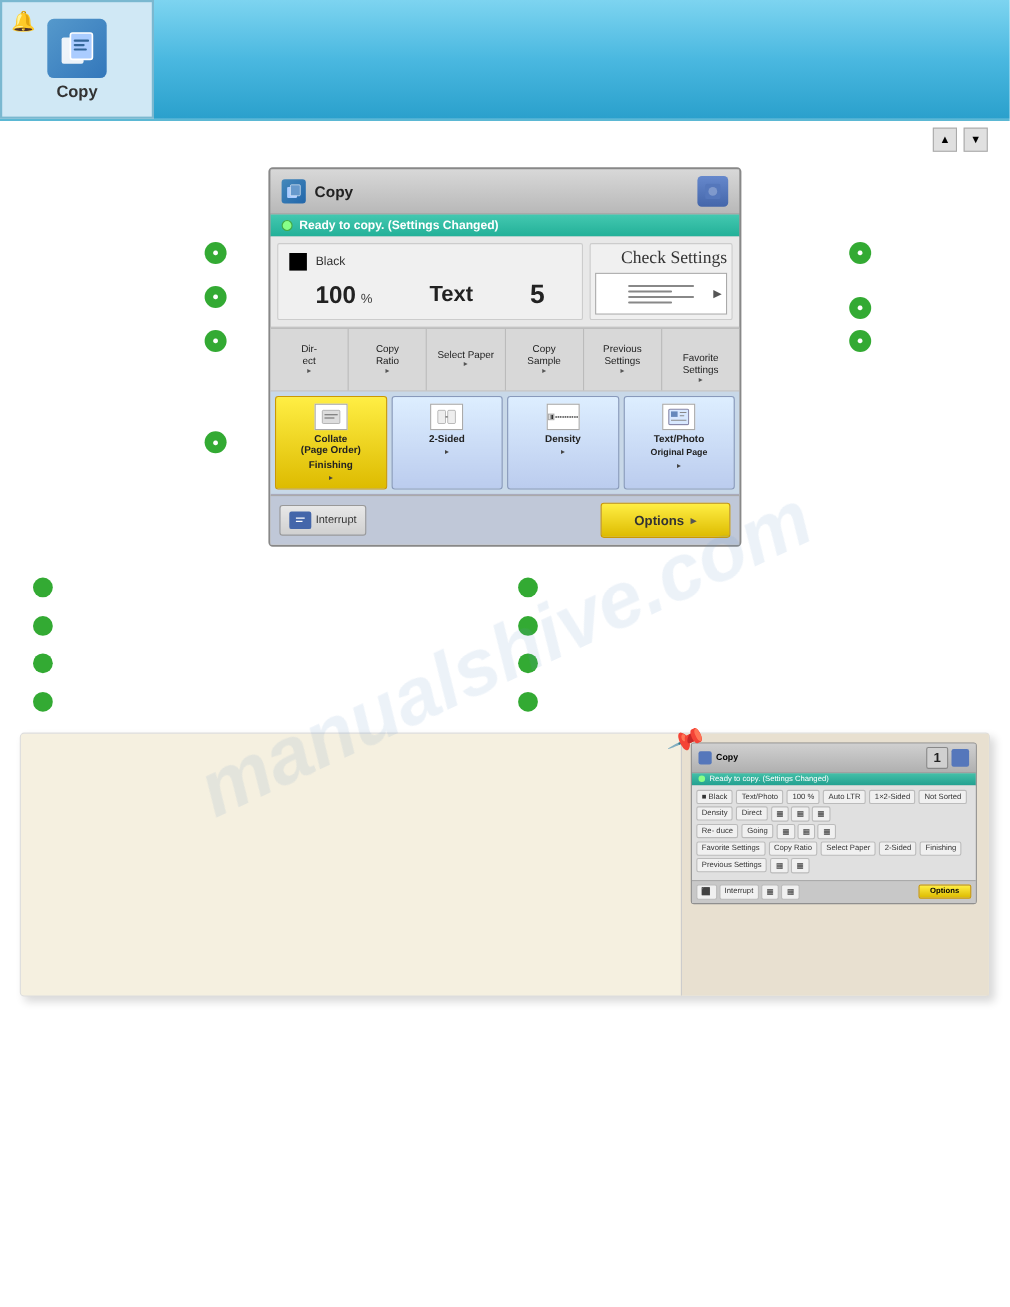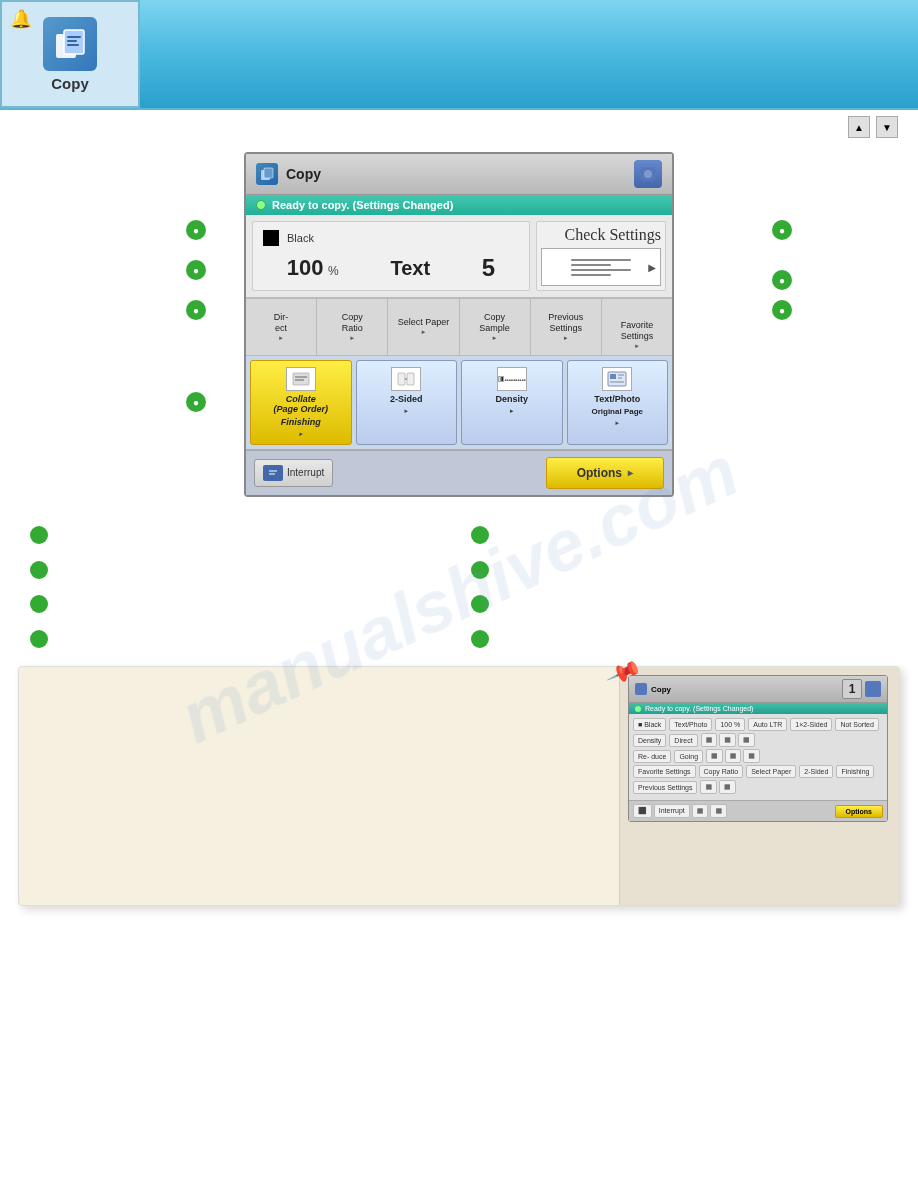--- a/index.html
+++ b/index.html
@@ -299,21 +299,20 @@
       cursor: pointer;
       color: #222;
       display: flex;
       flex-direction: column;
       align-items: center;
       gap: 3px;
     }
     .quick-btn.finishing {
       background: linear-gradient(180deg, #ffee44, #ddbb00);
       border-color: #cc9900;
-      font-style: italic;
     }
     .quick-btn .btn-icon {
       width: 30px;
       height: 24px;
       background: #fff;
       border: 1px solid #aaa;
       display: flex;
       align-items: center;
       justify-content: center;
       font-size: 14px;

